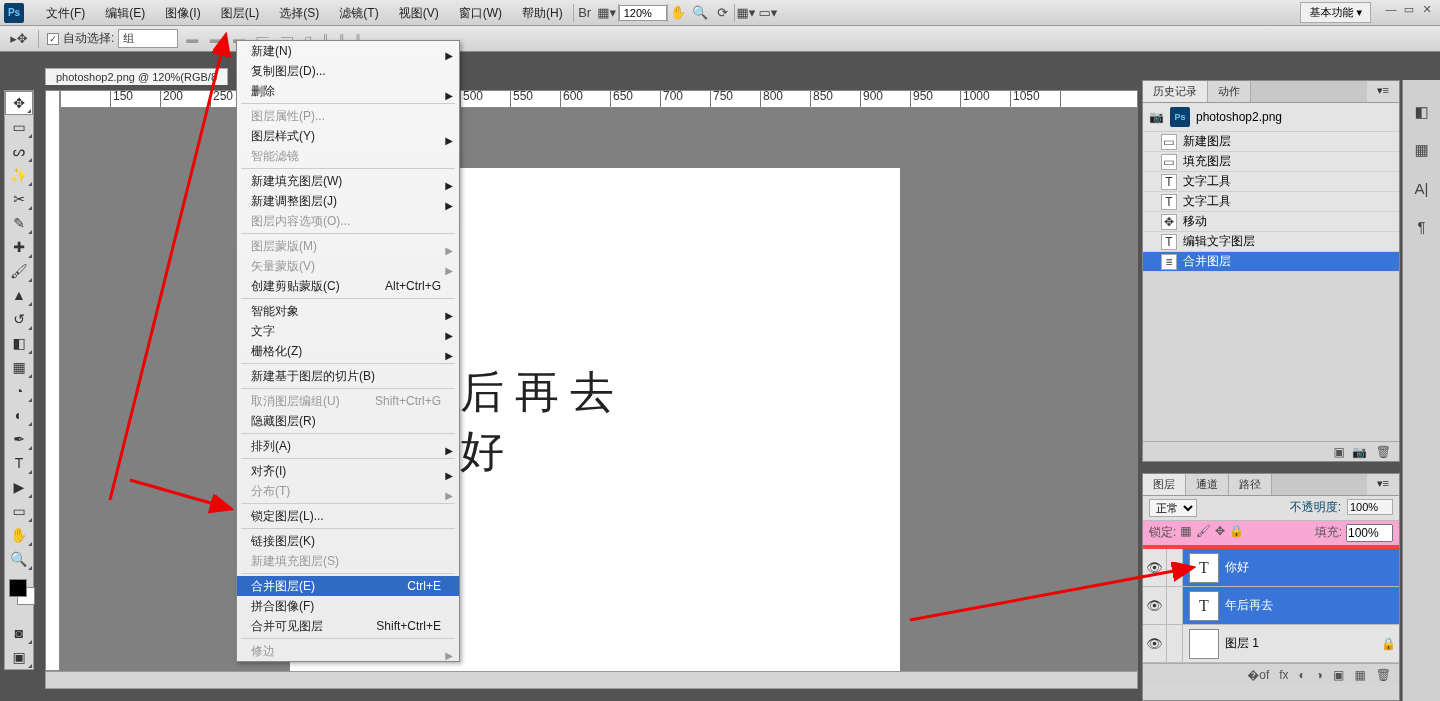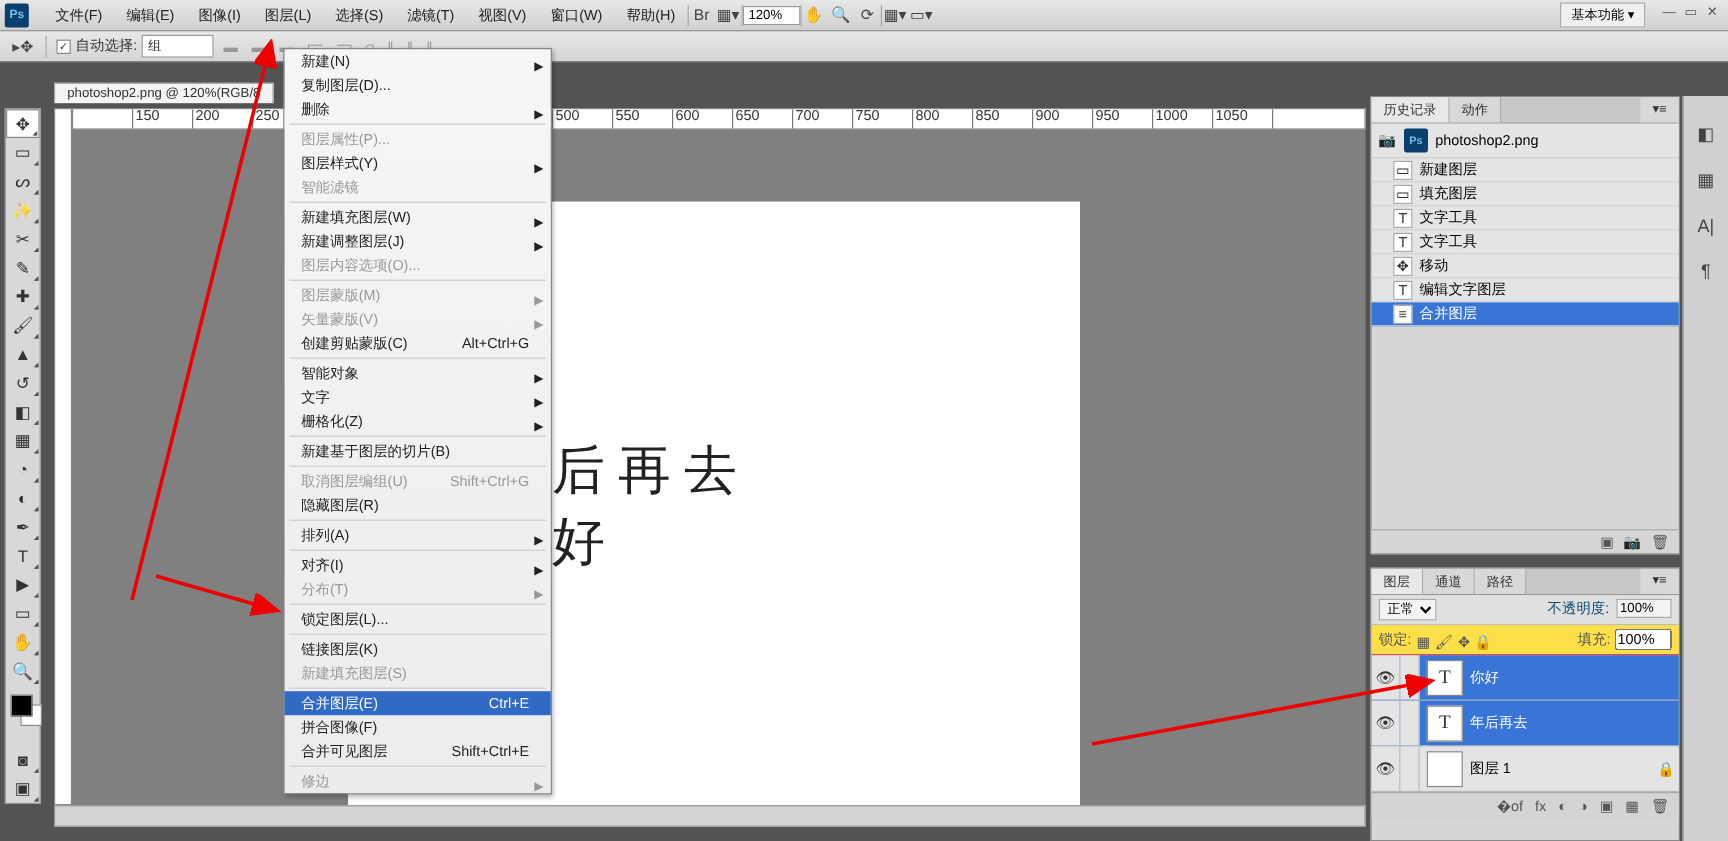--- a/index.html
+++ b/index.html
@@ -60,21 +60,21 @@
 .hrow .hic{width:16px;height:16px;display:flex;align-items:center;justify-content:center;font-size:12px;border:1px solid #aaa;background:#fff;color:#333}
 .hrow.sel .hic{background:#fff;color:#333}
 .hist-foot{position:absolute;bottom:0;left:0;right:0;height:20px;border-top:1px solid #aaa;display:flex;justify-content:flex-end;gap:8px;padding-right:8px;align-items:center;background:#d6d6d6}
 .hist-foot span{font-size:12px;color:#555}
 .hist-wrap{position:relative;height:382px}
 
 .layers-wrap{position:absolute;bottom:0;left:0;right:0;height:228px}
 .lopts{display:flex;align-items:flex-start;padding:3px 6px;gap:6px;background:#e0e0e0;border-bottom:1px solid #bbb;font-size:11px}
 .lopts select,.lopts input{font-size:11px;border:1px solid #aaa;background:#f4f4f4;padding:1px 2px}
 .lopts .lab{color:#0c4a6e}
-.lock-row{display:flex;align-items:flex-end;padding:3px 6px;gap:4px;background:#fde047;border-bottom:1px solid #ef4444;font-size:11px;color:#555}
+.lock-row{display:flex;align-items:flex-start;padding:3px 6px;gap:4px;background:#f9a8d4;border-bottom:4px solid #ef4444;font-size:11px;color:#555}
 .lrow{display:flex;align-items:center;height:38px;border-bottom:1px solid #bbb;background:#e4e4e4}
 .lrow.sel{background:#3875d7;color:#fff}
 .lrow .eye{width:24px;text-align:center;font-size:13px;color:#333;border-right:1px solid #bbb;height:100%;line-height:38px}
 .lrow.sel .eye{color:#333;background:#e4e4e4}
 .lrow .link{width:16px;border-right:1px solid #bbb;height:100%}
 .lrow.sel .link{background:#e4e4e4}
 .lrow .thumb{width:30px;height:30px;margin:0 6px;background:#fff;border:1px solid #888;display:flex;align-items:center;justify-content:center;font-family:serif;font-size:16px;color:#333}
 .lrow .lname{flex:1}
 .lrow .lock{width:18px;color:#555;font-size:12px;padding-right:6px}
 .lrow.sel .lock{color:#fff}

